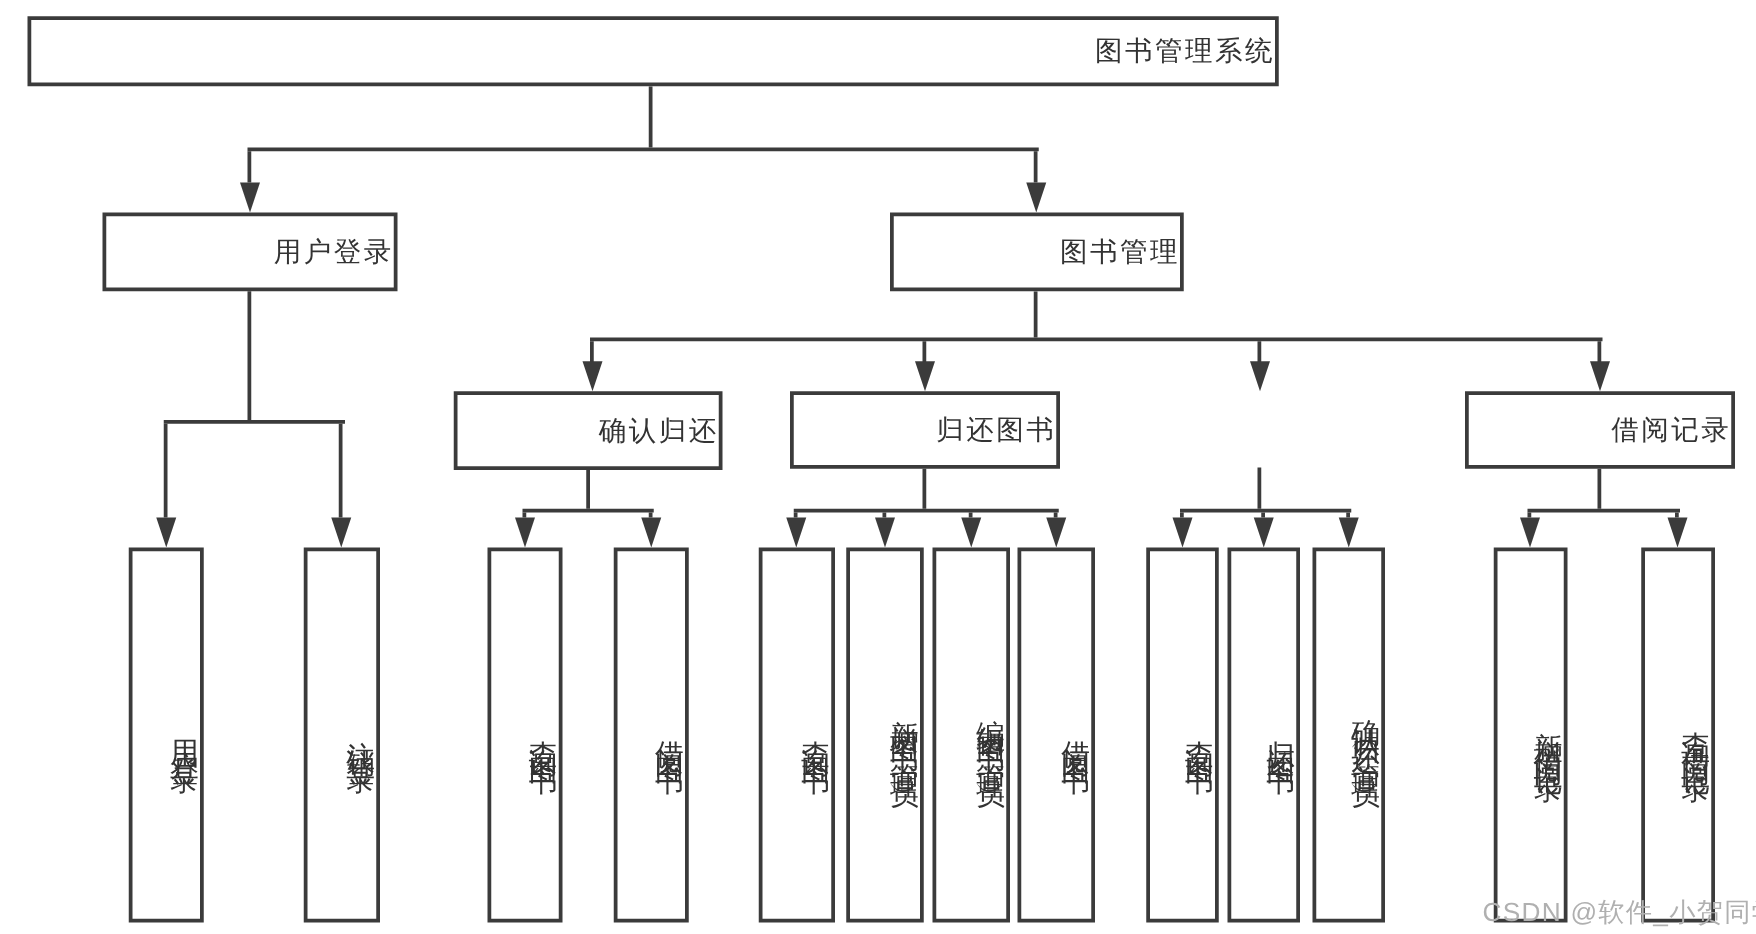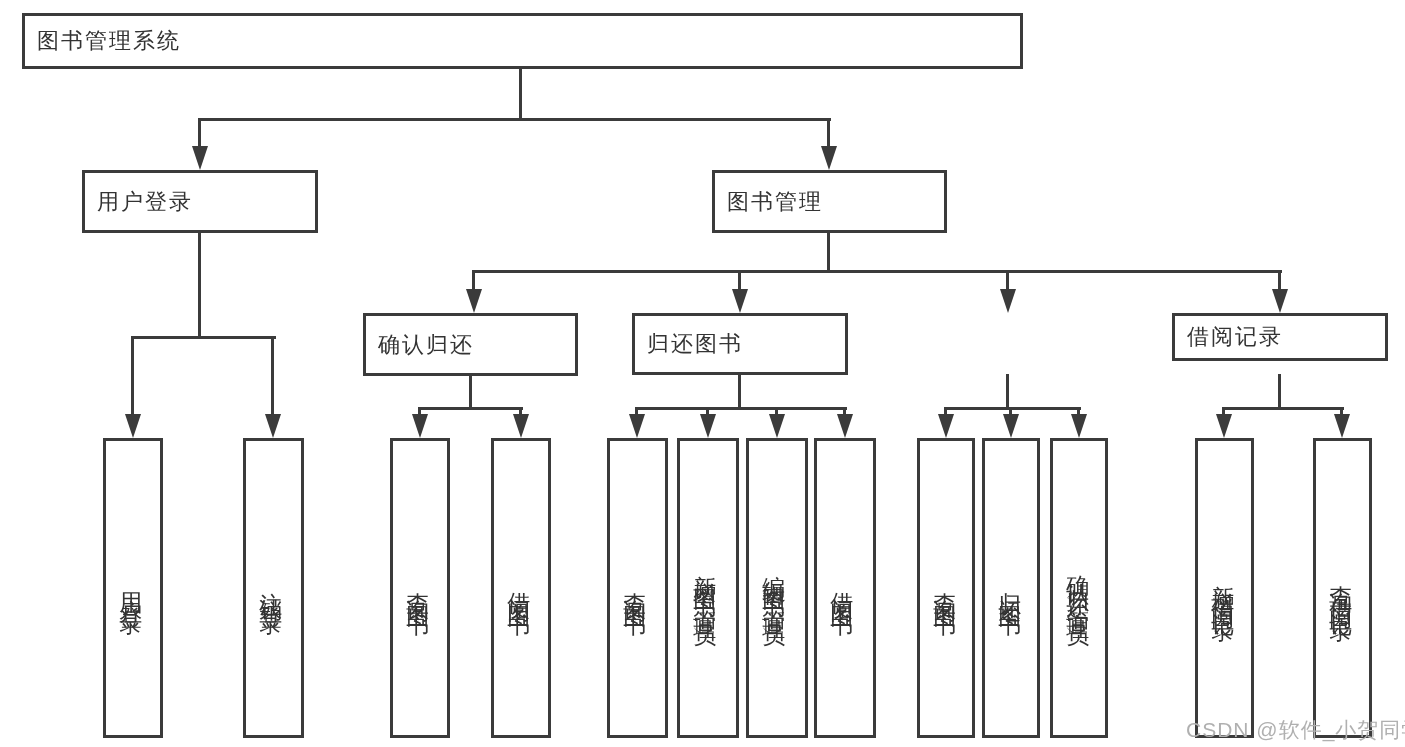--- a/index.html
+++ b/index.html
@@ -18,22 +18,21 @@
     font-family: "Liberation Sans", sans-serif;
     overflow: hidden;
   }
   .box {
     position: absolute;
     box-sizing: border-box;
     border: 3px solid var(--line);
     background: var(--bg);
     display: flex;
     align-items: center;
-    justify-content: flex-start;
-    padding-left: 12px;
+    justify-content: flex-end;
   }
   .hbox span {
     font-size: 22px;
     letter-spacing: 2px;
     white-space: nowrap;
   }
   .vbox span {
     writing-mode: vertical-rl;
     text-orientation: mixed;
     font-size: 23px;
@@ -130,21 +129,21 @@
   <div class="box hbox" style="left:712px; top:170px; width:235px; height:63px;">
     <span>图书管理</span>
   </div>
 
   <div class="box hbox" style="left:363px; top:313px; width:215px; height:63px;">
     <span>确认归还</span>
   </div>
   <div class="box hbox" style="left:632px; top:313px; width:216px; height:62px;">
     <span>归还图书</span>
   </div>
-  <div class="box hbox" style="left:1172px; top:313px; width:216px; height:48px;">
+  <div class="box hbox" style="left:1172px; top:313px; width:216px; height:62px;">
     <span>借阅记录</span>
   </div>
 
   <div class="box vbox" style="left:103px; top:438px; width:60px; height:300px;">
     <span>用户登录</span>
   </div>
   <div class="box vbox" style="left:243px; top:438px; width:61px; height:300px;">
     <span>注销登录</span>
   </div>
 

